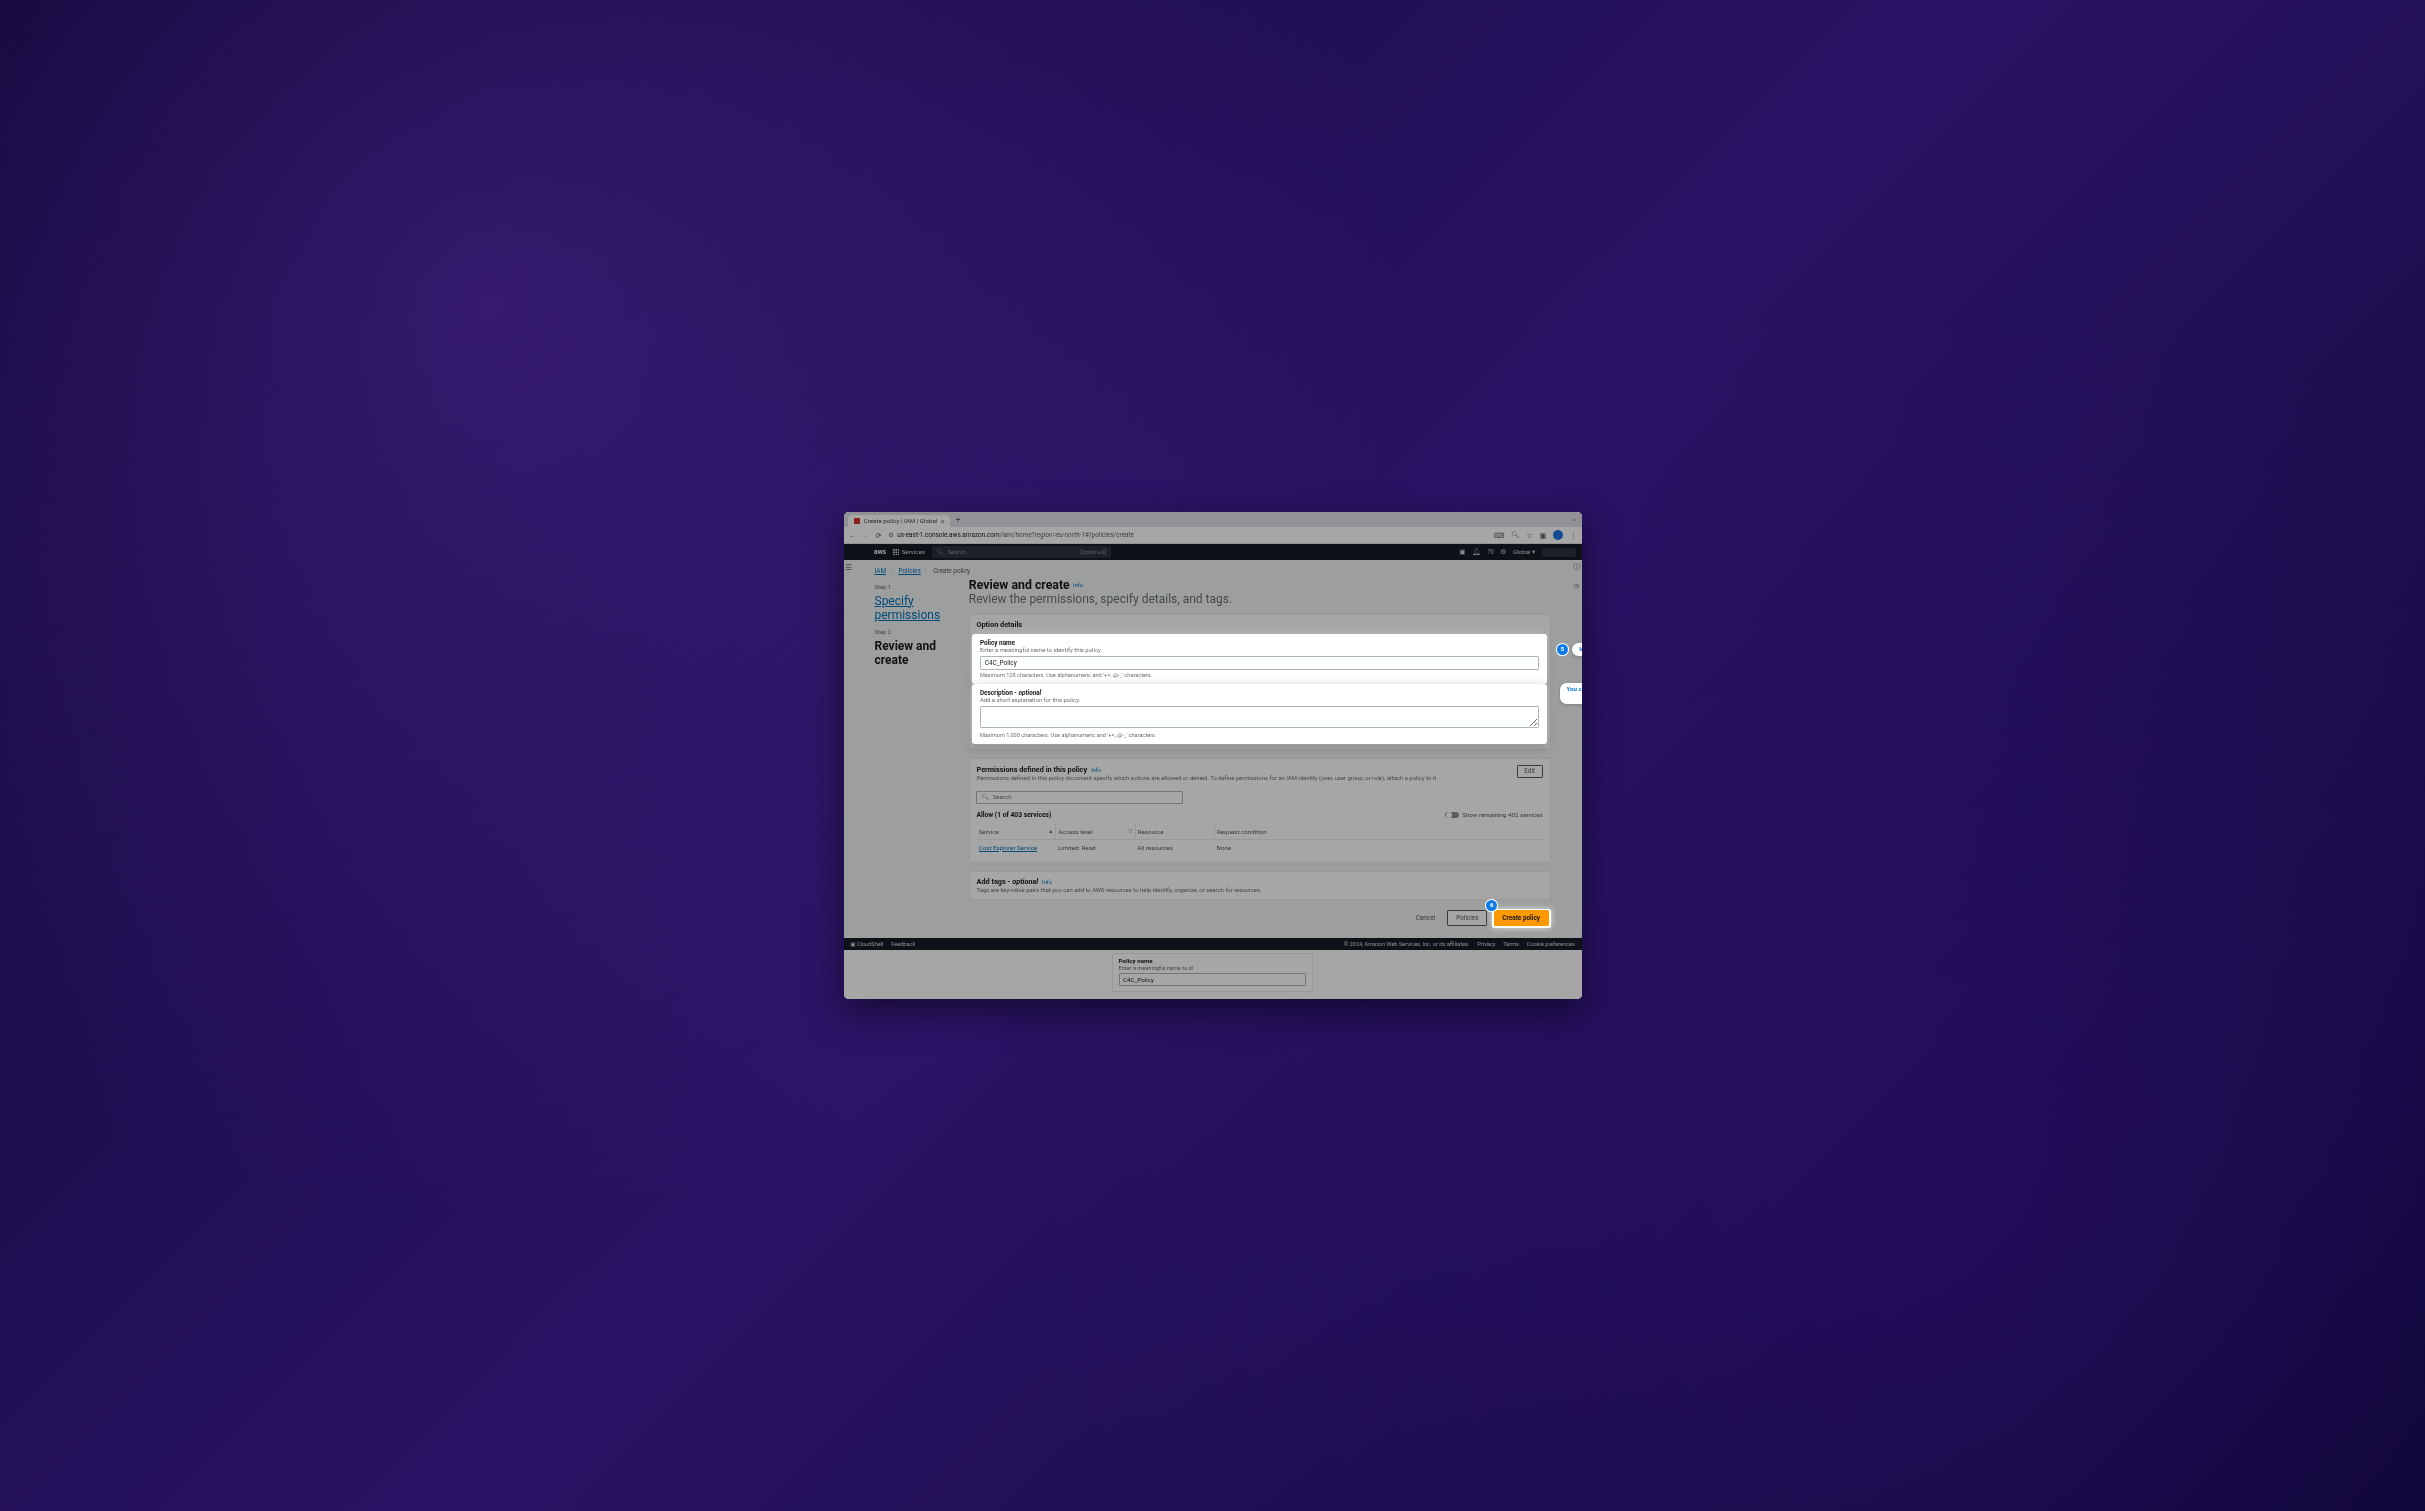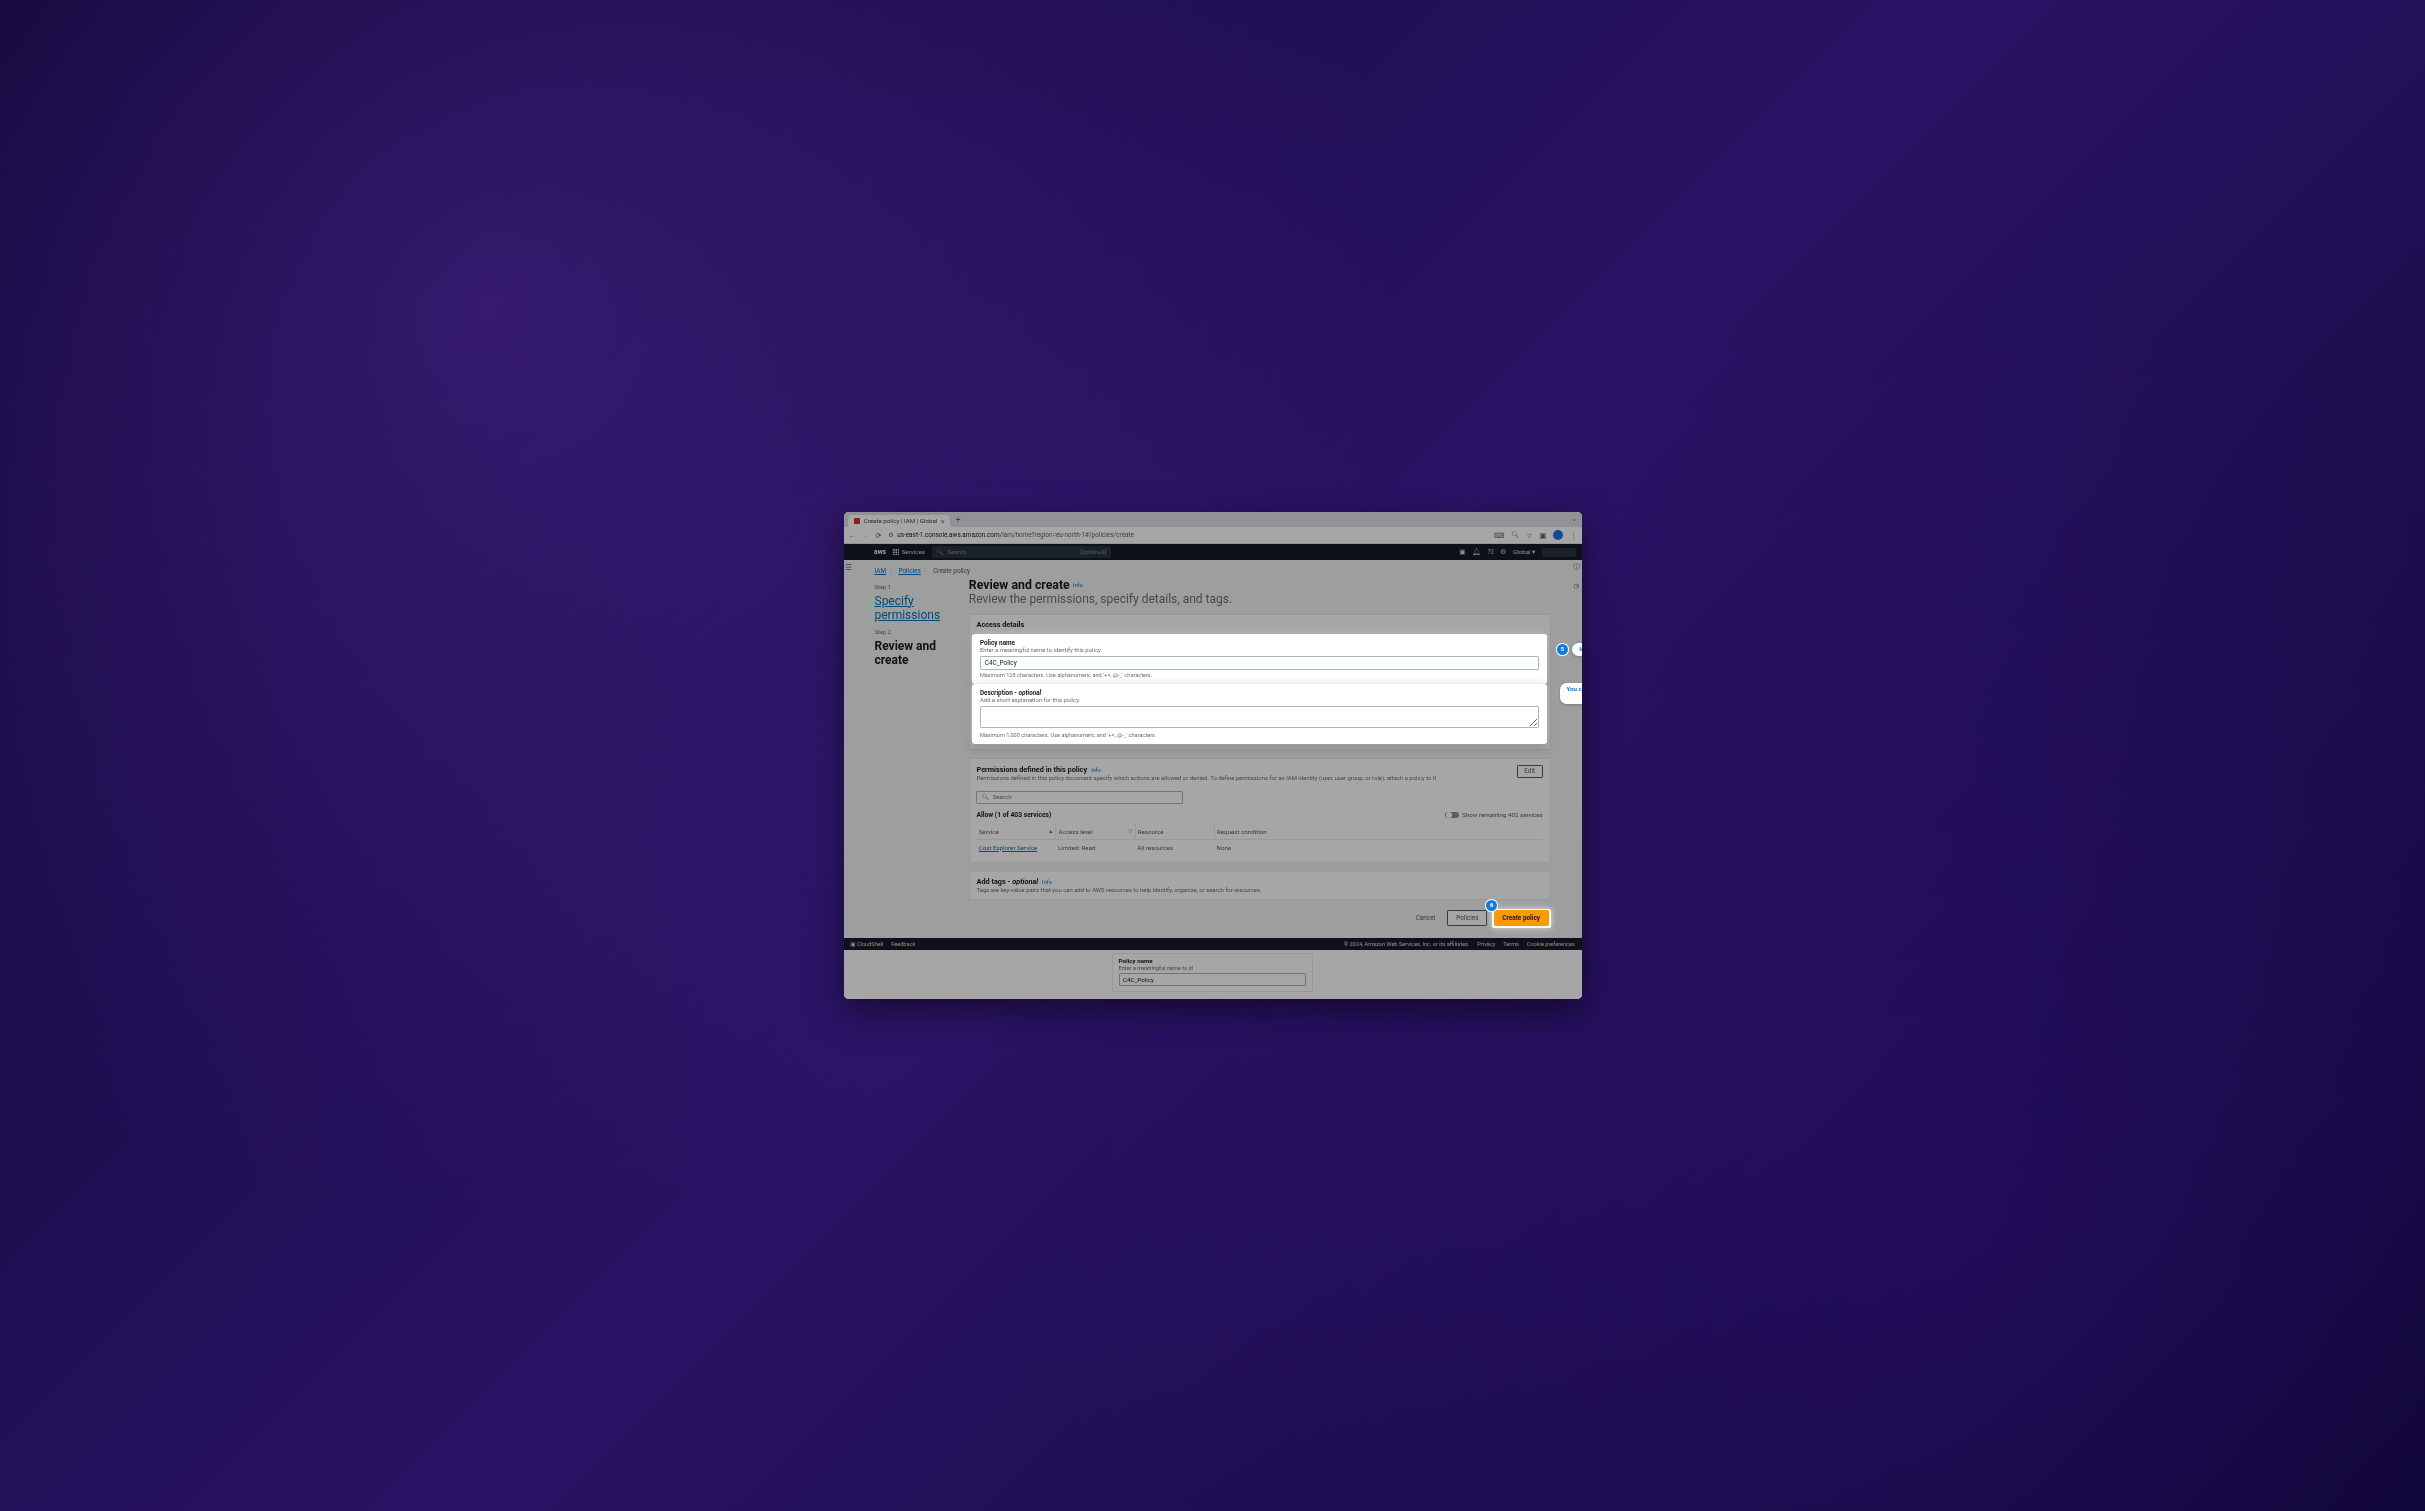--- a/index.html
+++ b/index.html
@@ -205,21 +205,21 @@
         </div>
 
         <div class="main-col">
           <h1>
             <span>Review and create</span>
             <span class="info">Info</span>
           </h1>
           <div class="subhead">Review the permissions, specify details, and tags.</div>
 
           <div class="panel" style="position:relative; padding-bottom:2.2px;">
-            <div class="panel-header">Access details</div>
+            <div class="panel-header">Option details</div>
             <div class="panel-body" style="position:relative; padding:0 3.4px 2.2px 3.4px;">
 
               <div class="field-group brighten">
                 <div class="field-label">Policy name</div>
                 <div class="field-hint">Enter a meaningful name to identify this policy.</div>
                 <input type="text" value="C4C_Policy" style="">
                 <div class="field-constraint">Maximum 128 characters. Use alphanumeric and '+=,.@-_' characters.</div>
               </div>
 
               <div class="callout-wrap" style="top:7.8px; right:-139px;">

